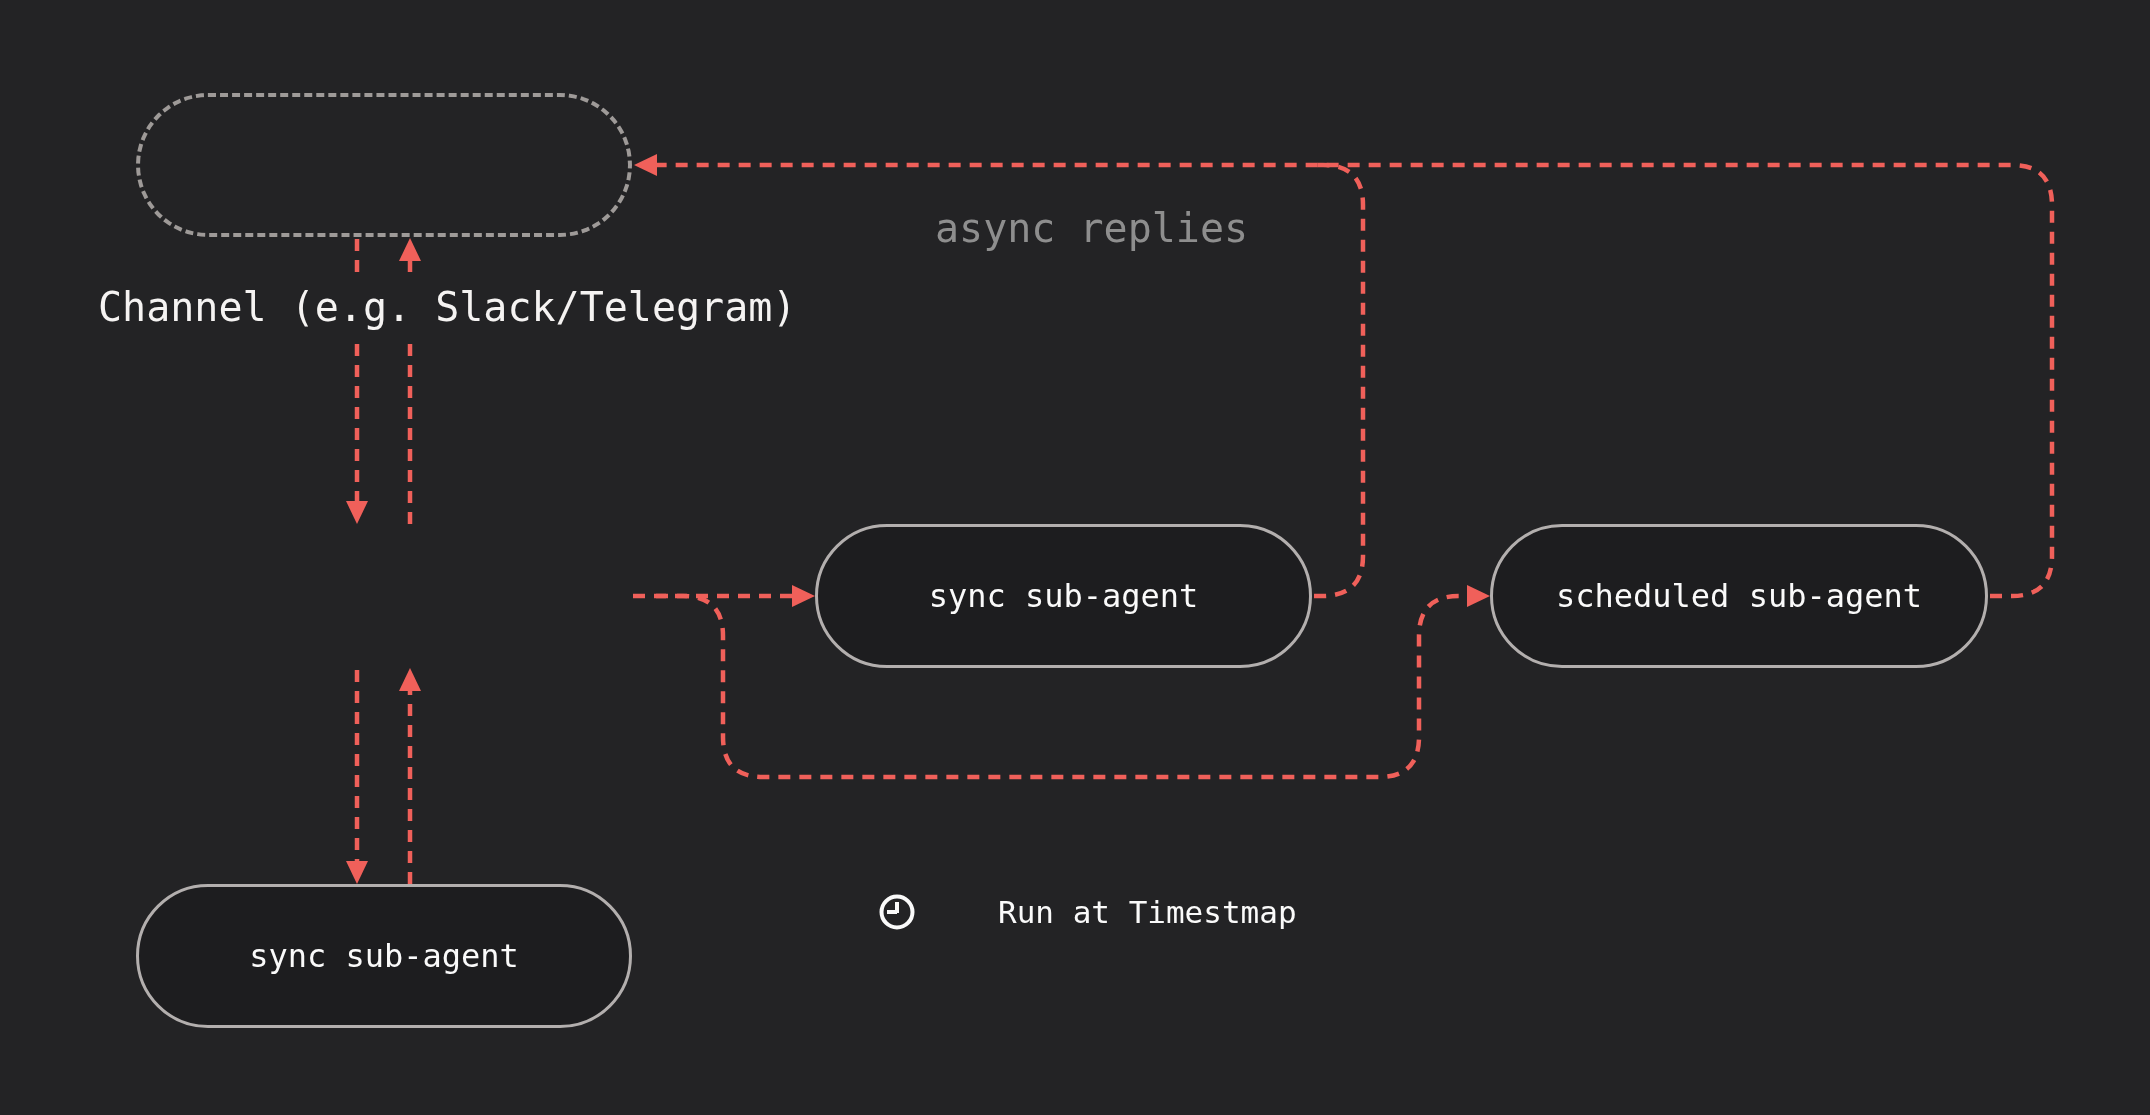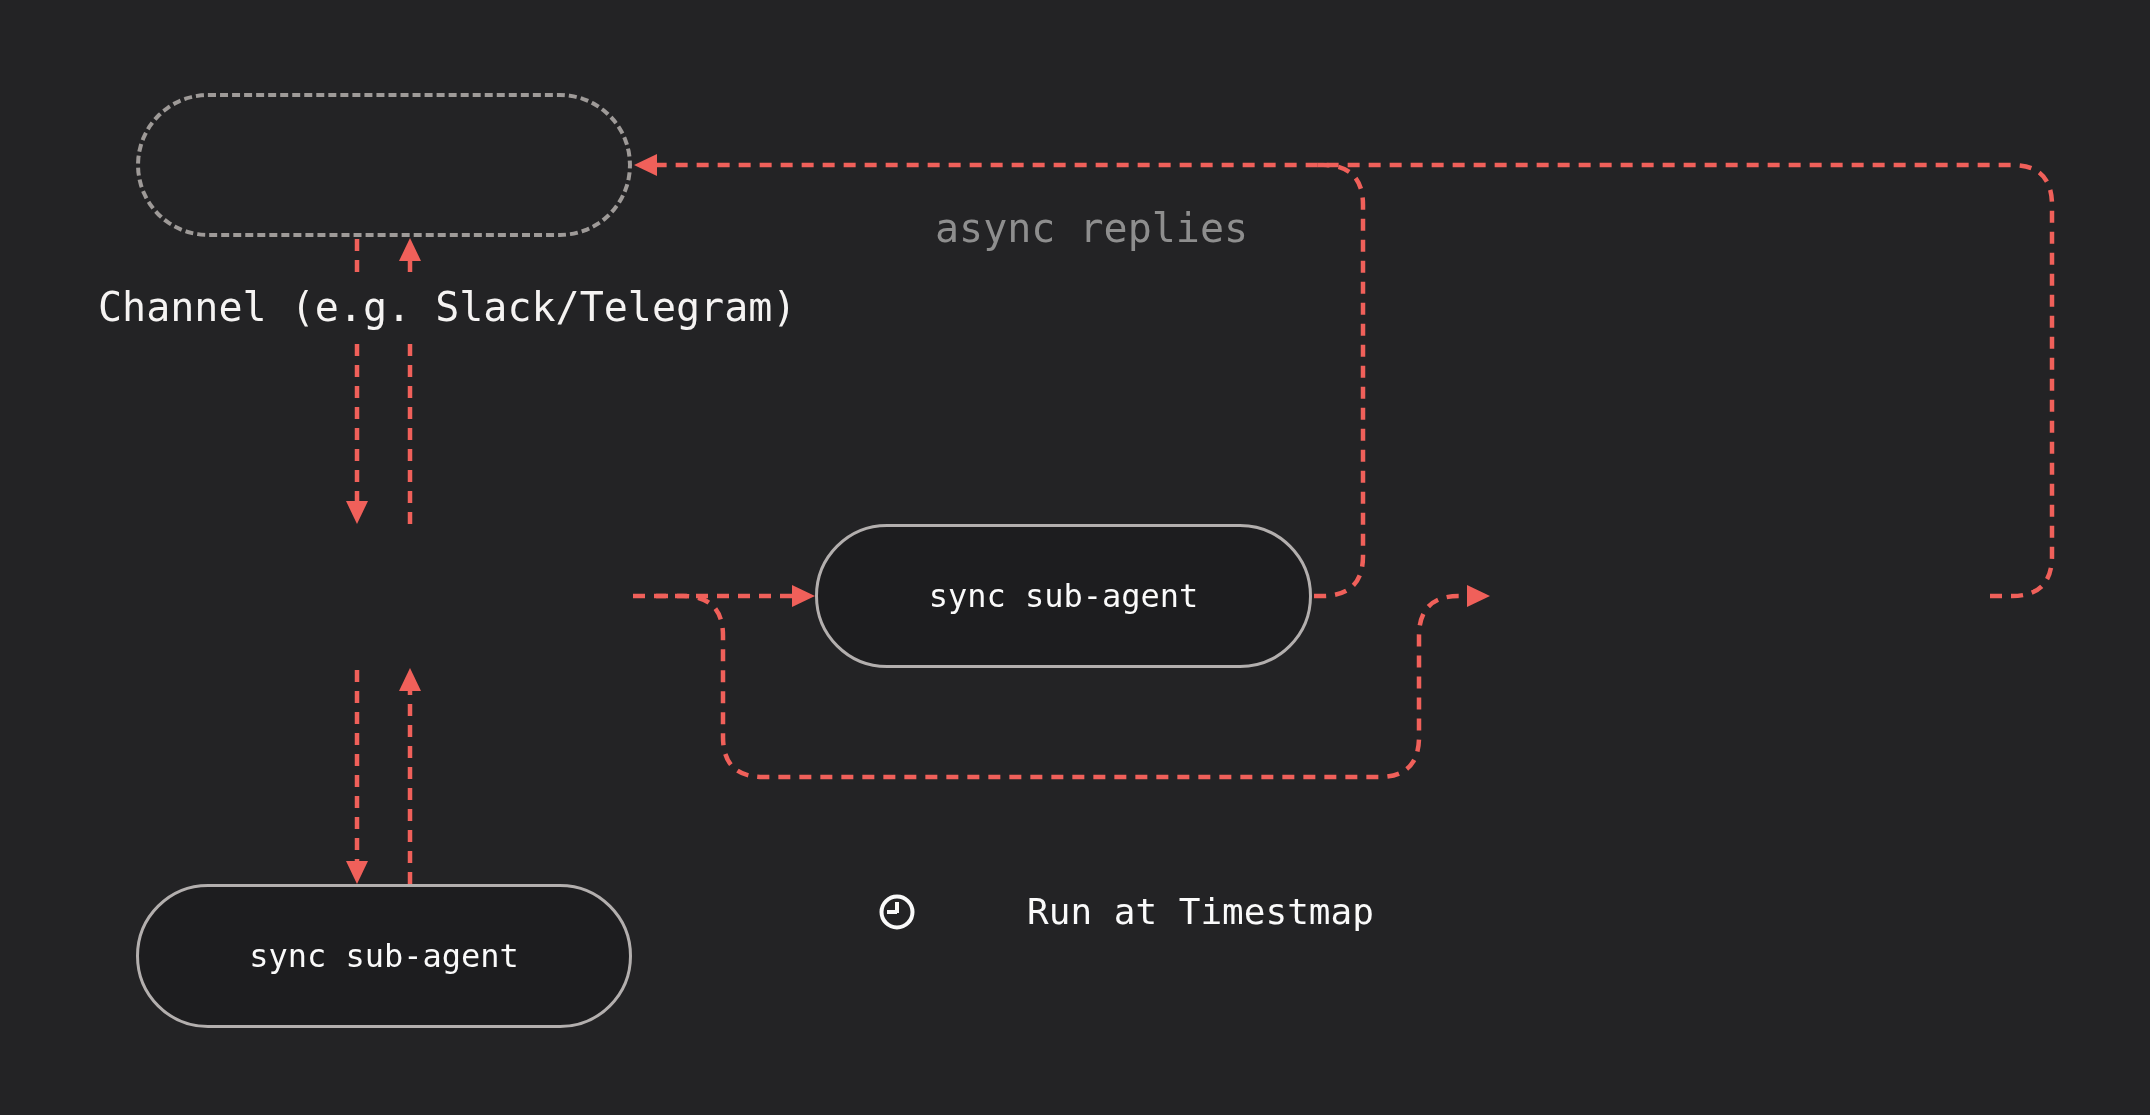--- a/index.html
+++ b/index.html
@@ -56,23 +56,23 @@
     background: #232325;
     padding: 10px 4px;
   }
   .edge-label.gray {
     color: #8e8e8e;
   }
   .run-label {
     position: absolute;
     display: flex;
     align-items: center;
-    gap: 20px;
+    gap: 9px;
     color: #fafafa;
-    font-size: 36px;
+    font-size: 31px;
     line-height: 40px;
     white-space: pre;
     z-index: 3;
   }
   .clock-icon-svg {
     display: block;
   }
 </style>
 </head>
 <body>
@@ -111,20 +111,23 @@
 
   <div class="node dashed" style="left:136px; top:93px; width:496px; height:144px;">
     <span class="node-label"></span>
   </div>
 
 
   <div class="node" style="left:815px; top:524px; width:497px; height:144px;">
     <span class="node-label">sync sub-agent</span>
   </div>
 
+  <div class="node" style="left:1490px; top:524px; width:498px; height:144px;">
+    <span class="node-label">scheduled sub-agent</span>
+  </div>
 
   <div class="node" style="left:136px; top:884px; width:496px; height:144px;">
     <span class="node-label">sync sub-agent</span>
   </div>
 
   <div class="edge-label white masked" style="left:94px; top:277px;">Channel (e.g. Slack/Telegram)</div>
 
   <div class="edge-label gray" style="left:935px; top:208px;">async replies</div>
 
   <div class="run-label" style="left:877px; top:812px;">

